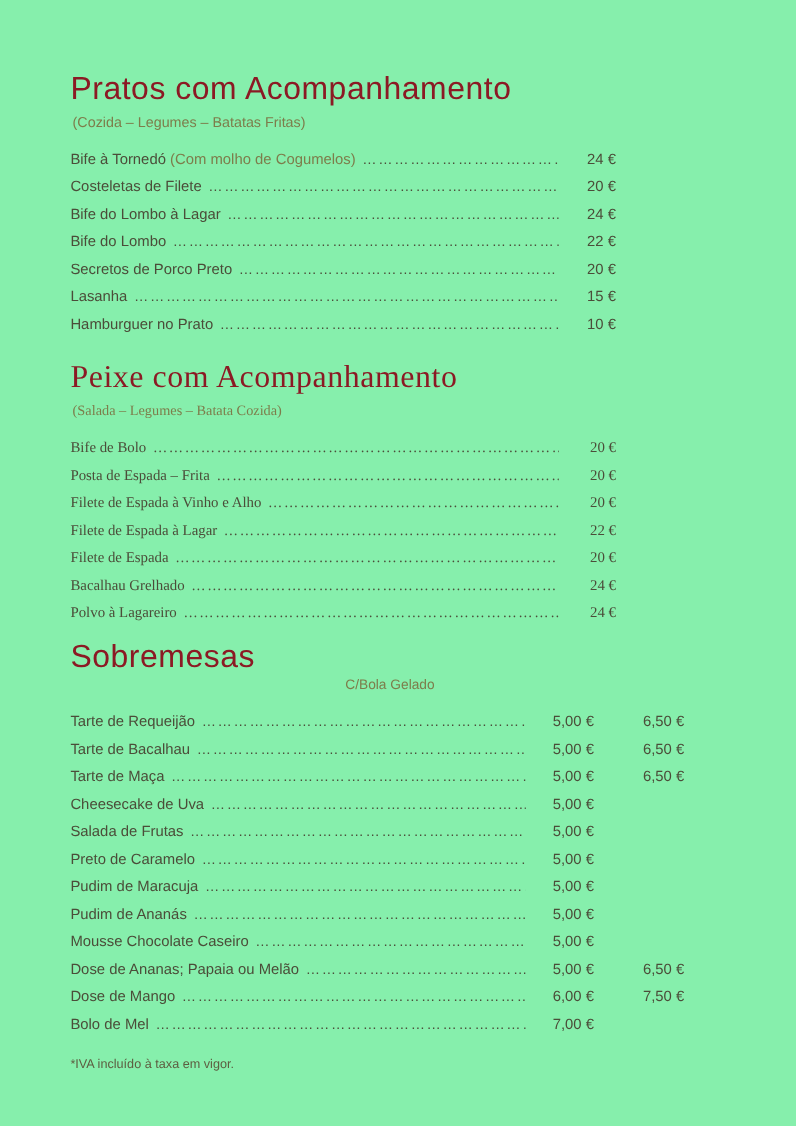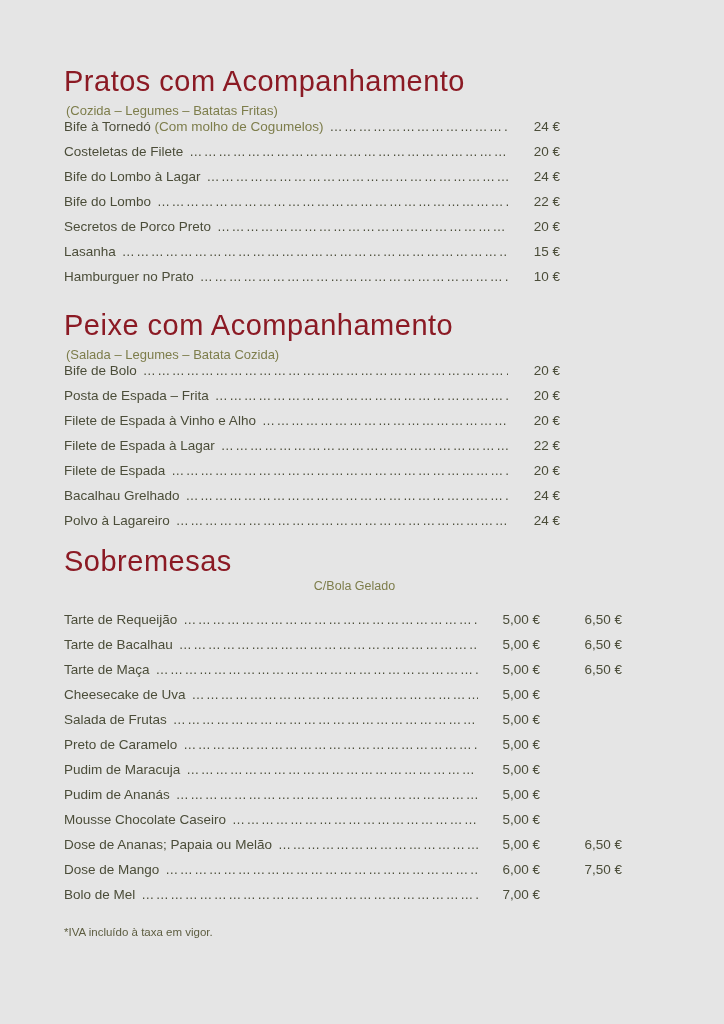--- a/index.html
+++ b/index.html
@@ -5,41 +5,41 @@
   html, body {
     margin: 0;
     padding: 0;
     background: #ffffff;
   }
   .page {
     width: 724px;
     height: 1024px;
     box-sizing: border-box;
     padding: 64px 0 0 64px;
-    background: #e5e5e5;
+    background: #86efac;
     font-family: "Liberation Sans", sans-serif;
     overflow: hidden;
   }
   .title {
     margin: 0;
     font-size: 29px;
     font-weight: 400;
     line-height: 34px;
     letter-spacing: 0.5px;
     color: #8b1a24;
   }
   .subtitle {
     margin: 5px 0 0 2px;
     font-size: 13px;
     line-height: 16px;
     color: #7d7d4b;
   }
-  .items { }
+  .items { margin-top: 18px; }
   .sec-mains .items, .sec-fish .items { width: 496px; }
-  .sec-fish { margin-top: 14px; }
+  .sec-fish { margin-top: 14px; font-family: Liberation Serif, serif; }
   .sec-desserts { margin-top: 6px; }
   .sec-desserts .items { width: 558px; margin-top: 18px; }
   .row {
     display: flex;
     align-items: baseline;
     height: 25px;
     font-size: 13.5px;
     color: #4b4d39;
   }
   .name { white-space: nowrap; }

